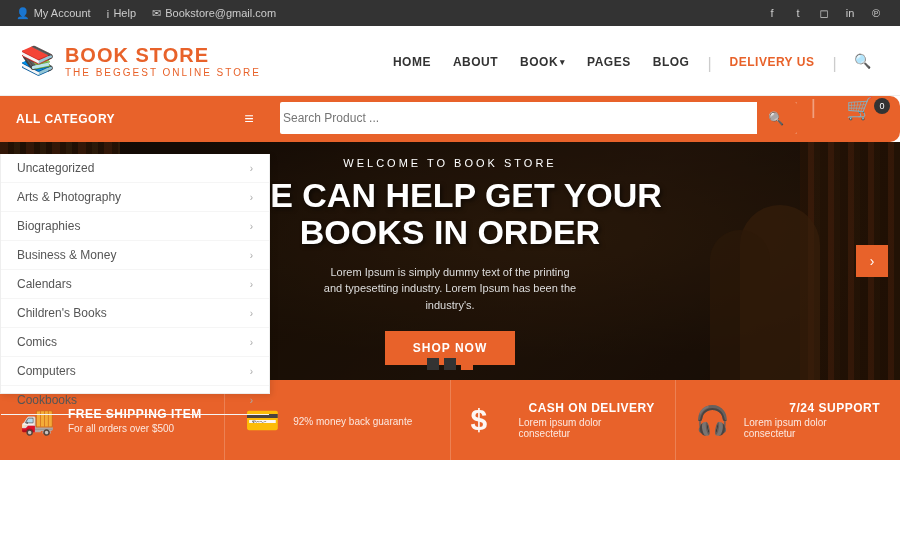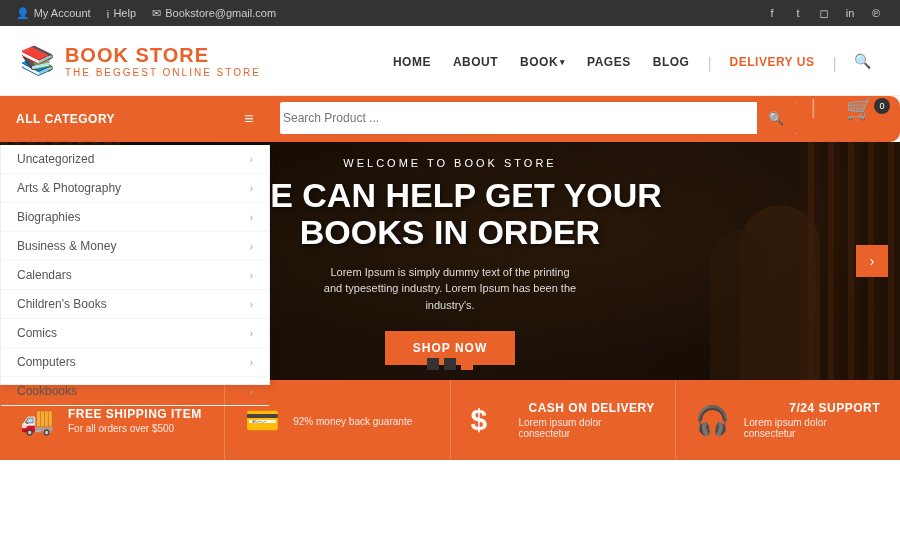--- a/index.html
+++ b/index.html
@@ -108,21 +108,21 @@
     
     .category-dropdown {
       background: #fff;
       width: 270px;
       min-width: 270px;
       border: 1px solid #eee;
       border-top: none;
       z-index: 20;
       box-shadow: 2px 2px 6px rgba(0,0,0,0.1);
       position: absolute;
-      top: 3px; left: 0;
+      top: 12px; left: 0;
       height: 240px;
     }
     .category-item {
       display: flex; align-items: center; justify-content: space-between;
       padding: 7px 16px;
       font-size: 12px; color: #555;
       cursor: pointer;
       border-bottom: 1px solid #f5f5f5;
     }
     .category-item .chevron { color: #aaa; font-size: 10px; }

